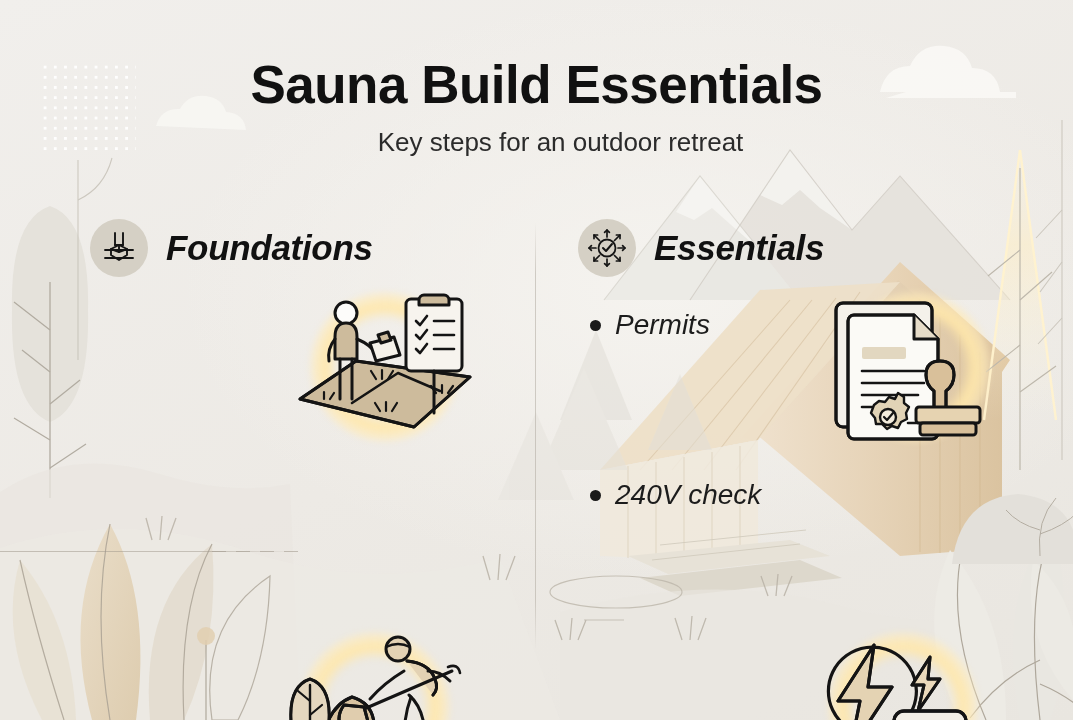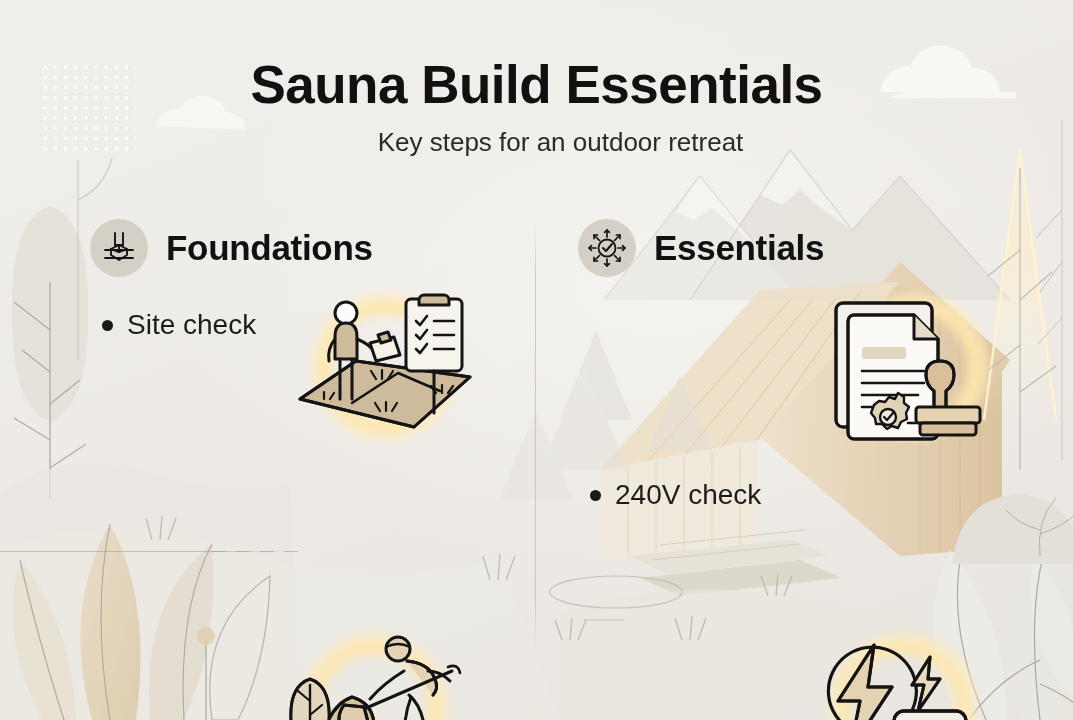--- a/index.html
+++ b/index.html
@@ -52,21 +52,21 @@
     margin-top:56px;
     font-size:53px; font-weight:bold; letter-spacing:-.5px;
     color:#111111; line-height:1.08;
   }
   .subtitle{
     margin-top:14px;
     font-size:26px; font-weight:normal; color:#2b2b2b;margin-left:48px;
   }
 
   
-  .col { position:absolute; top:215px; width:470px; }
+  .col { position:absolute; top:215px; width:470px;font-style:italic; }
   .col-left  { left:90px; }
   .col-right { left:578px;text-align:right; }
 
   .col-head{ display:flex; align-items:center; gap:18px; height:66px; }
   .badge{
     width:58px; height:58px; border-radius:50%;
     background:#d5d0c5;
     display:flex; align-items:center; justify-content:center;
     flex:0 0 auto;
   }
@@ -299,24 +299,20 @@
           <line x1="12" y1="21" x2="20" y2="24"></line>
           <line x1="28" y1="21" x2="20" y2="24"></line>
           <line x1="6" y1="22" x2="34" y2="22"></line>
           <line x1="6" y1="30" x2="34" y2="30"></line>
         </svg>
       </div>
       <div class="col-title">Foundations</div>
     </div>
 
     <div class="bullet-row">
-      <div class="bullet">
-        <span class="dot"></span>
-        <span class="bullet-text">Site check</span>
-      </div>
       <div class="illus illus-a">
         <div class="glow"></div>
         <svg width="190" height="160" viewBox="0 0 190 160" fill="none" stroke="#141414" stroke-width="3" stroke-linecap="round" stroke-linejoin="round">
 
           <path d="M10 112 L66 74 L180 90 L124 140 Z" fill="#cdbb9c"></path>
           <path d="M10 112 L66 74 L180 90 L124 140 Z" stroke="#141414" stroke-width="3"></path>
           <path d="M62 116 L108 86 L150 104" stroke="#141414" stroke-width="2.6" fill="none"></path>
 
           <circle cx="56" cy="26" r="11" fill="#fdfcfa"></circle>
           <path d="M45 50 q0-14 11-14 q11 0 11 14 l0 22 l-22 0 Z" fill="#cdbb9c"></path>
@@ -438,20 +434,24 @@
               <path d="M8 11.6 L8 8 l3.6 0"></path>
             <line x1="28.5" y1="28.5" x2="34" y2="34"></line>
               <path d="M34 30.4 L34 34 l-3.6 0"></path>
           </g>
         </svg>
       </div>
       <div class="col-title">Essentials</div>
     </div>
 
     <div class="bullet-row">
+      <div class="bullet">
+        <span class="dot"></span>
+        <span class="bullet-text">Permits</span>
+      </div>
       <div class="illus illus-c">
         <div class="glow"></div>
         <svg width="180" height="170" viewBox="0 0 180 170" fill="none" stroke="#141414" stroke-width="3" stroke-linecap="round" stroke-linejoin="round">
 
           <rect x="16" y="16" width="96" height="124" rx="7" fill="#f4f1ea"></rect>
           <rect x="16" y="16" width="96" height="124" rx="7" stroke="#141414" stroke-width="3"></rect>
 
           <path d="M34 28 H94 L118 52 V146 a6 6 0 0 1 -6 6 H34 a6 6 0 0 1 -6 -6 V34 a6 6 0 0 1 6 -6 Z" fill="#fbfaf6"></path>
           <path d="M34 28 H94 L118 52 V146 a6 6 0 0 1 -6 6 H34 a6 6 0 0 1 -6 -6 V34 a6 6 0 0 1 6 -6 Z" stroke="#141414" stroke-width="3"></path>
           <path d="M94 28 V52 H118" fill="#e6dcc8" stroke="#141414" stroke-width="3"></path>

